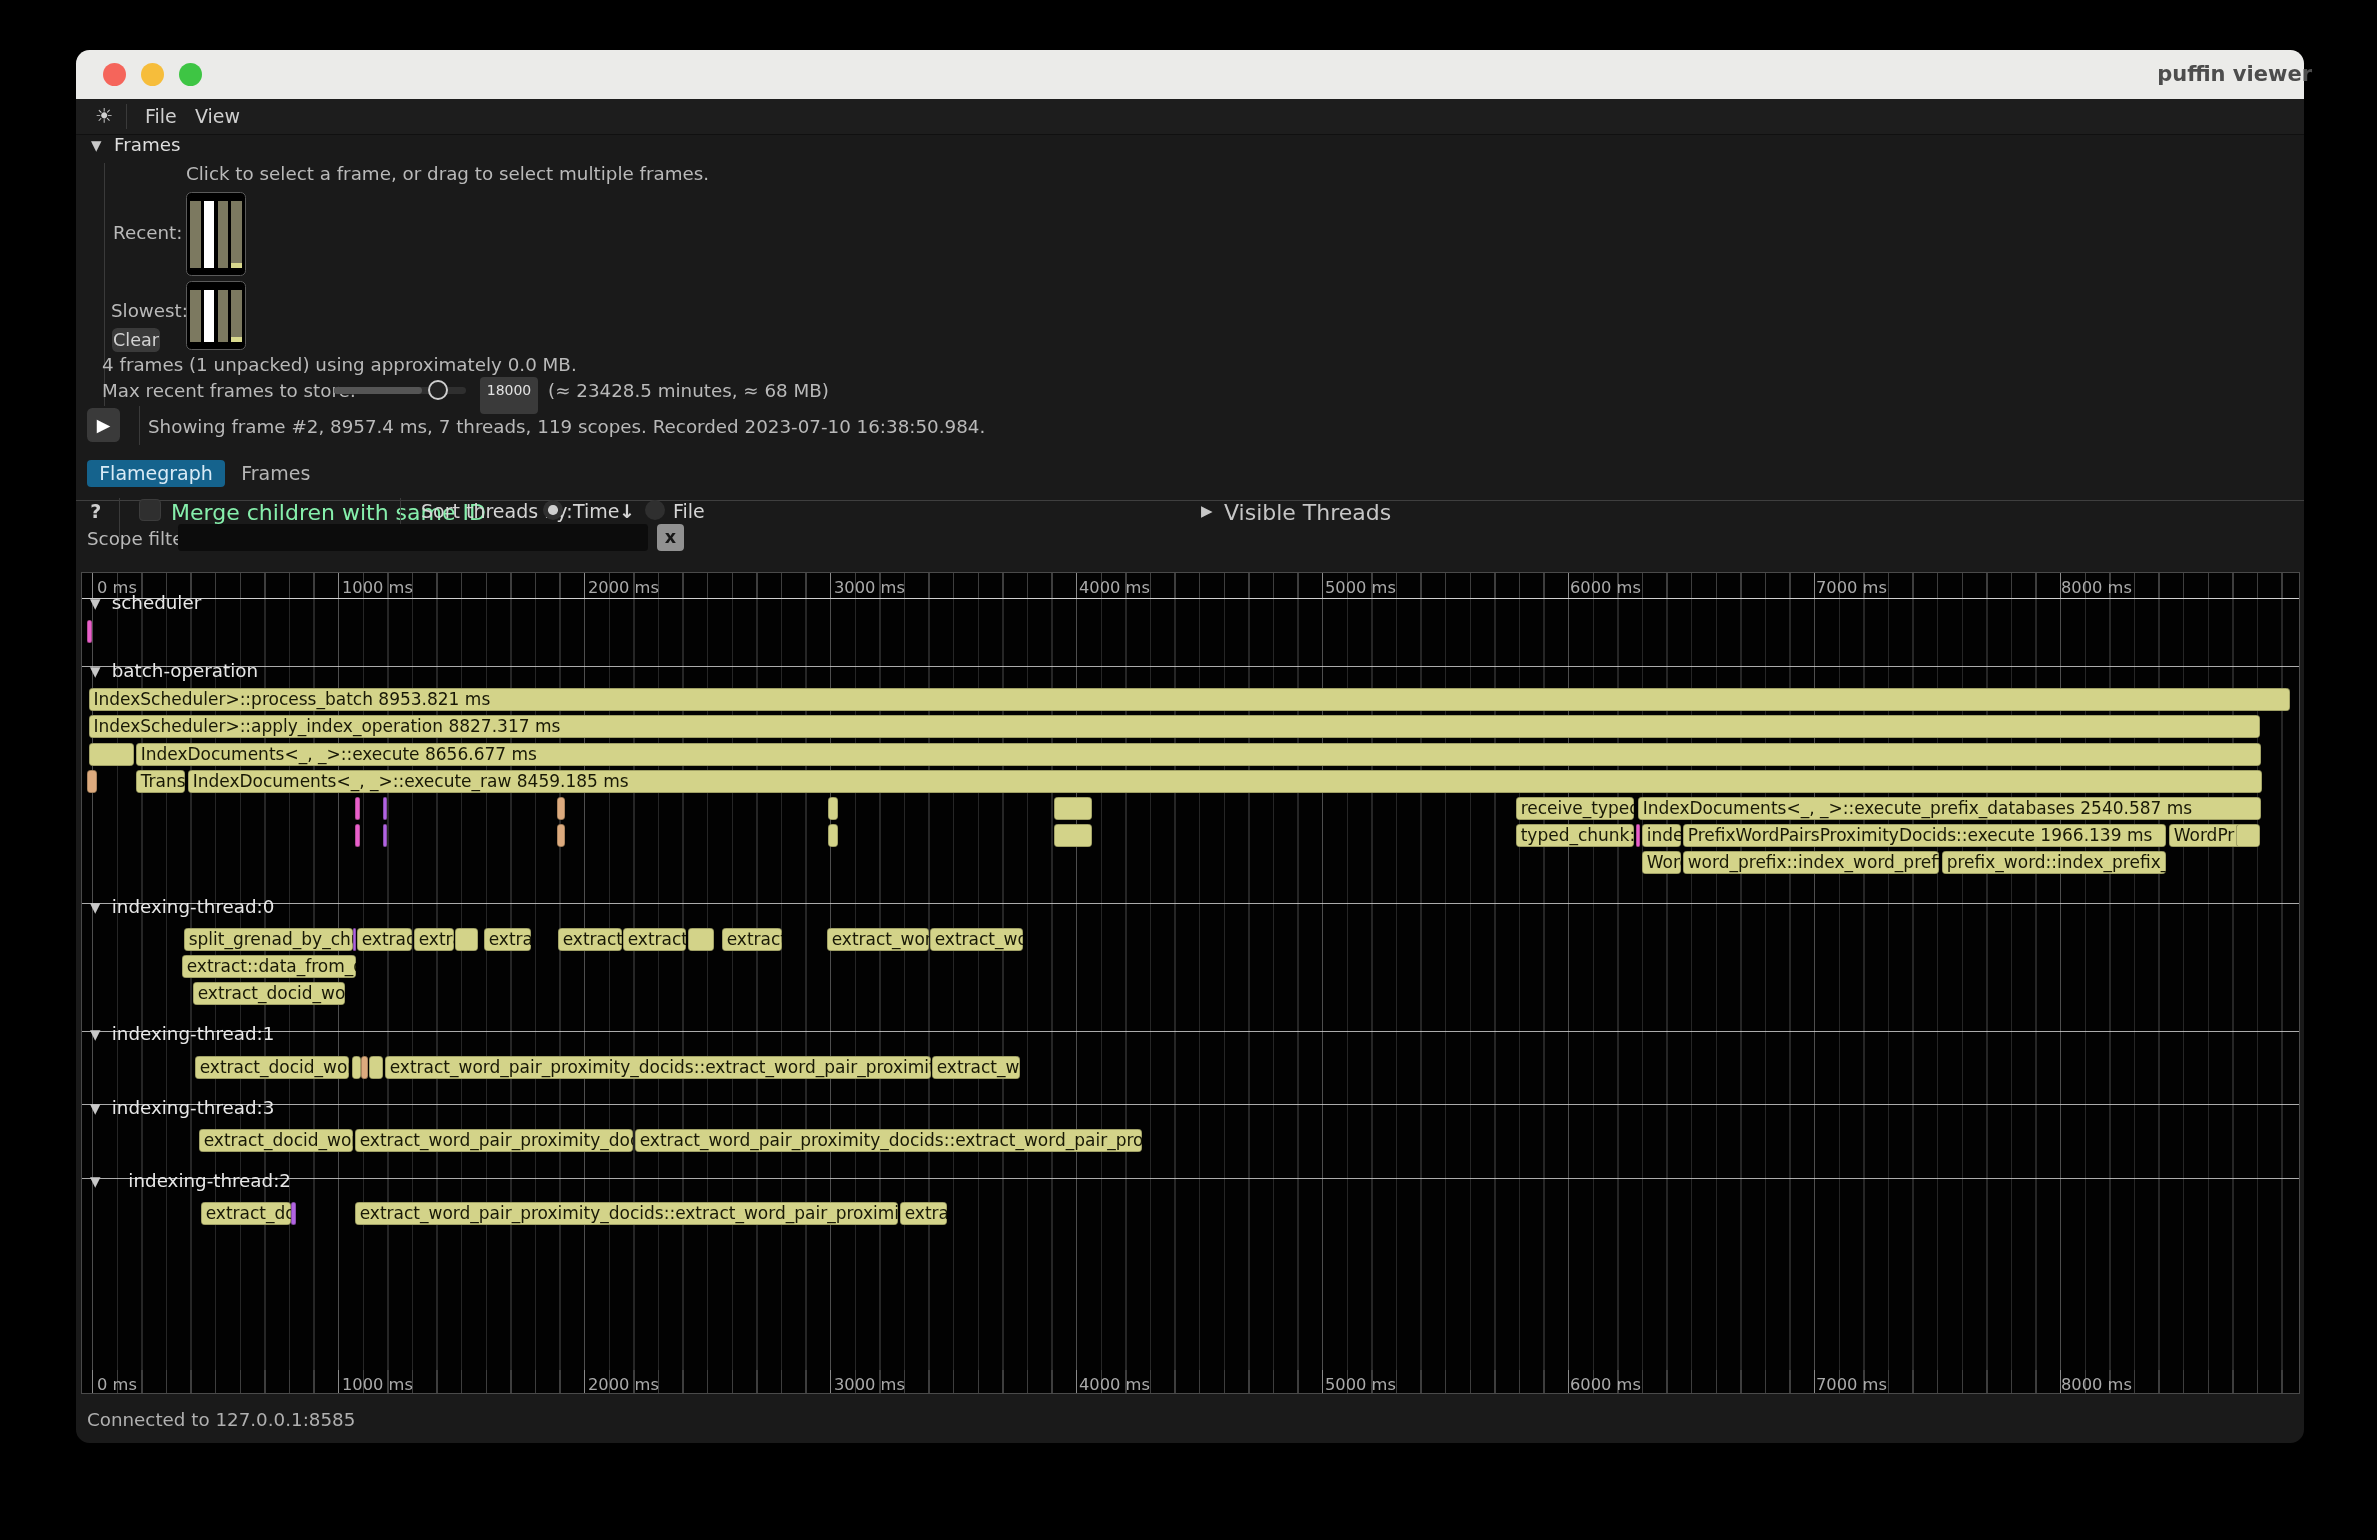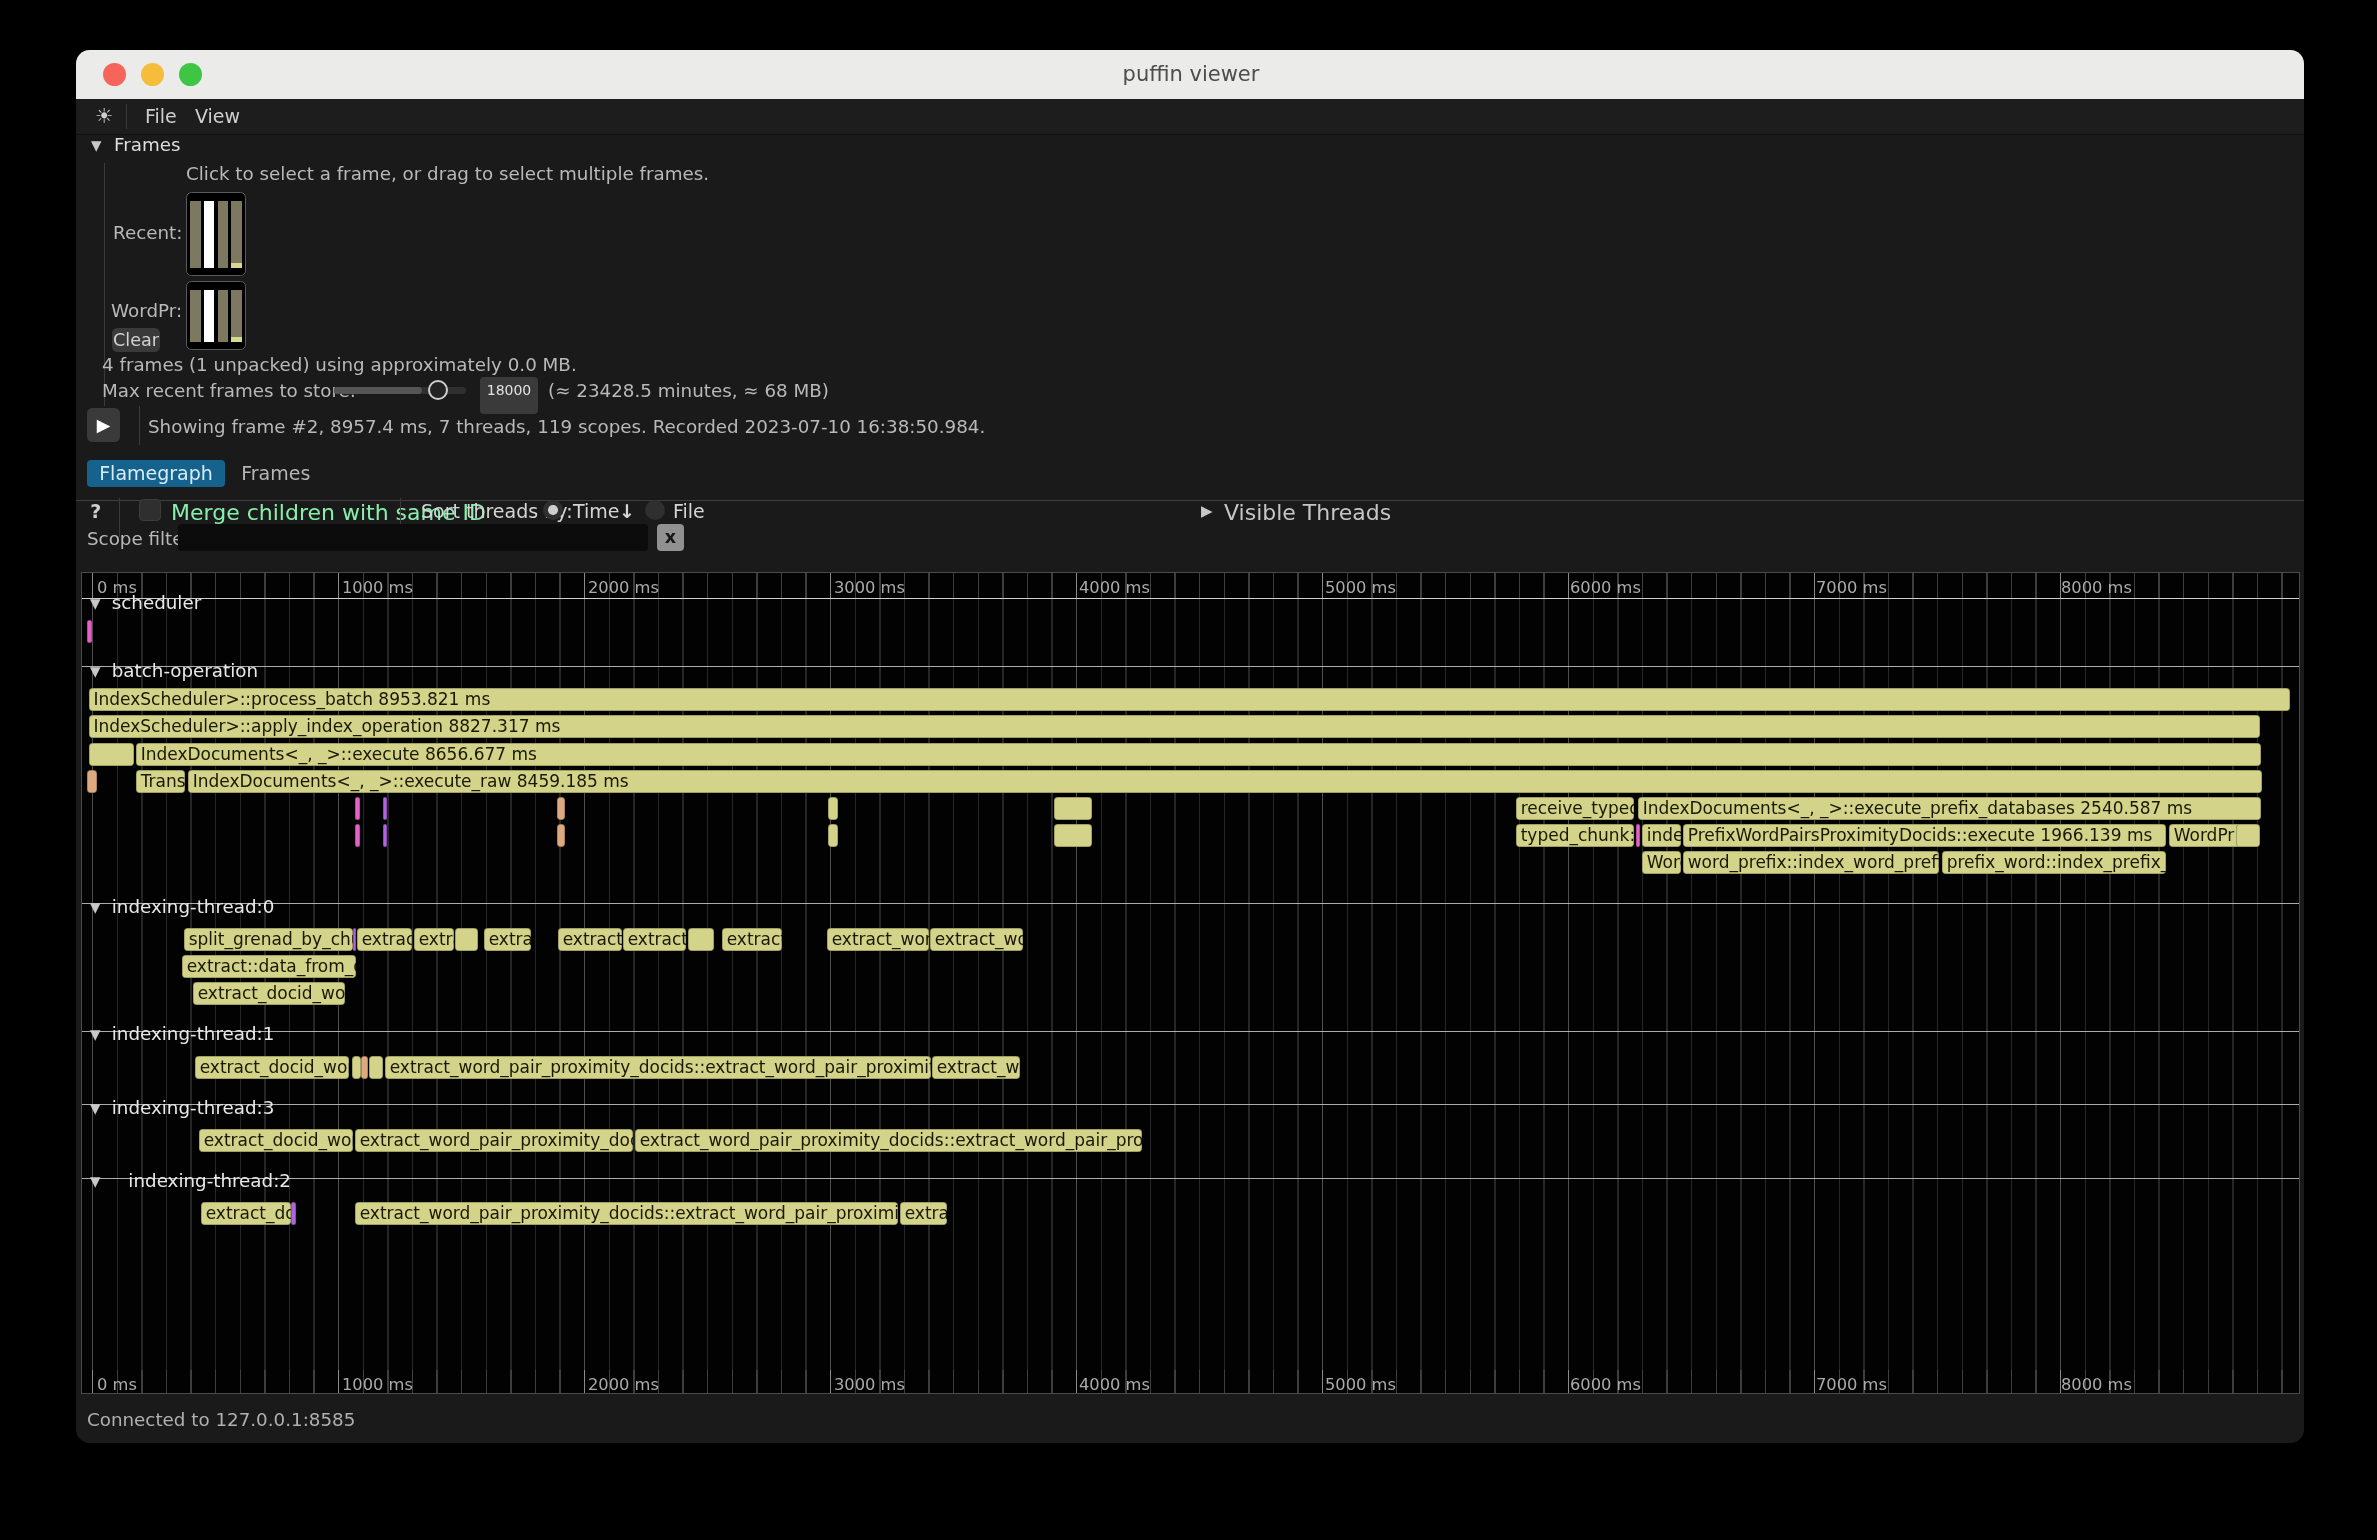--- a/index.html
+++ b/index.html
@@ -5,22 +5,22 @@
   html,body{margin:0;padding:0;background:#000;}
   #app{position:relative;width:2377px;height:1540px;background:#000;overflow:hidden;
        font-family:"DejaVu Sans","Liberation Sans",sans-serif;color:#c6c6c6;}
   .abs{position:absolute;}
   
   #win{position:absolute;left:76px;top:50px;width:2228px;height:1393px;background:#1a1a1a;
        border-radius:13.6px;box-shadow:0 9.5px 41px rgba(0,0,0,.8);}
   #titlebar{position:absolute;left:0;top:0;width:100%;height:49px;background:#ebebe9;
             border-radius:13.6px 13.6px 0 0;border-bottom:0.7px solid #cfcfcd;}
   .tl{position:absolute;top:13px;width:23px;height:23px;border-radius:50%;}
-  #title{position:absolute;left:1px;top:0;width:100%;height:49px;line-height:49px;text-align:center;
-         color:#4d4d4d;font-weight:normal;font-size:21px;}
+  #title{position:absolute;left:8px;top:0;width:100%;height:49px;line-height:49px;text-align:right;
+         color:#4d4d4d;font-weight:bold;font-size:21px;}
   #menubar{position:absolute;left:0;top:49px;width:100%;height:35px;background:#1d1d1d;
            border-bottom:0.7px solid #101010;}
   .menu-item{position:absolute;top:0;height:35px;line-height:35px;font-size:19px;color:#cfcfcf;}
   .vsep{position:absolute;width:1.4px;background:#3a3a3a;}
   
   .dim{color:#b9b9b9;}
   .tri{color:#c8c8c8;font-size:13.6px;vertical-align:1.4px;}
   .thumb{position:absolute;background:#000;border:1.4px solid #5a5a5a;border-radius:5.4px;
          display:flex;align-items:stretch;gap:3.4px;padding:7.5px 3.4px;box-sizing:border-box;}
   .tbar{flex:1;position:relative;}
@@ -86,21 +86,21 @@
     <div class="abs dim" style="left:37px;top:172px;font-size:18.3px">Recent:</div>
     <div class="thumb" style="left:110px;top:142px;width:60px;height:84px">
       <div class="tbar" style="background:#7c7960"></div>
       <div class="tbar" style="background:#ffffff"></div>
       <div class="tbar" style="background:#7c7960"></div>
       <div class="tbar" style="background:#7c7960">
           <div class="tick" style="background:#d8d88e"></div>
         </div>
     </div>
 
-    <div class="abs dim" style="left:35px;top:250px;font-size:18.3px">WordPr:</div>
+    <div class="abs dim" style="left:35px;top:250px;font-size:18.3px">Slowest:</div>
     <div class="thumb" style="left:110px;top:231px;width:60px;height:69px">
       <div class="tbar" style="background:#7c7960"></div>
       <div class="tbar" style="background:#ffffff"></div>
       <div class="tbar" style="background:#7c7960"></div>
       <div class="tbar" style="background:#7c7960">
           <div class="tick" style="background:#d8d88e"></div>
         </div>
     </div>
 
     <div class="btn abs" style="left:36px;top:278px;width:48px;height:24.4px;line-height:24.4px;font-size:17.6px">Clear</div>

